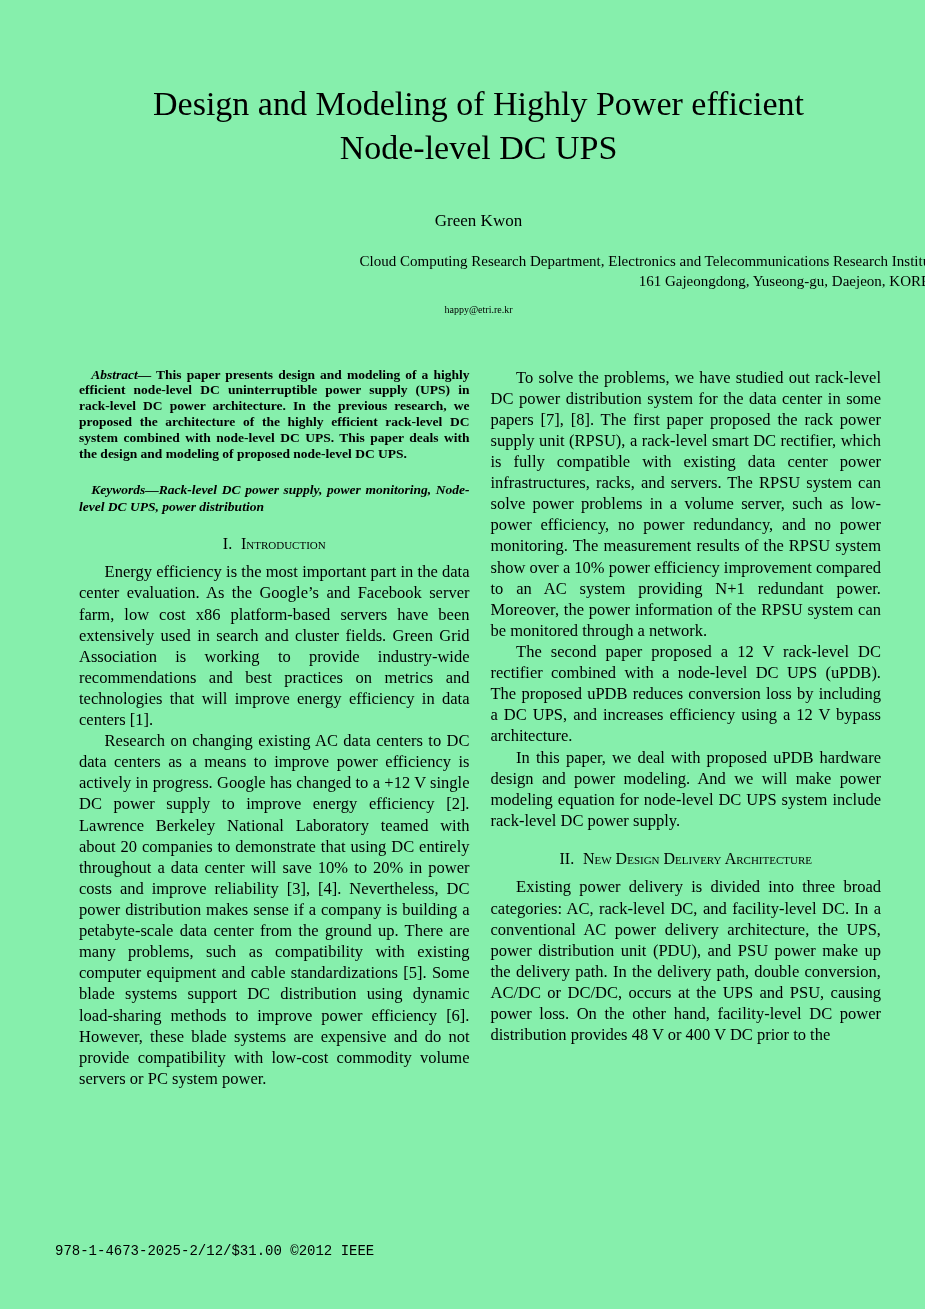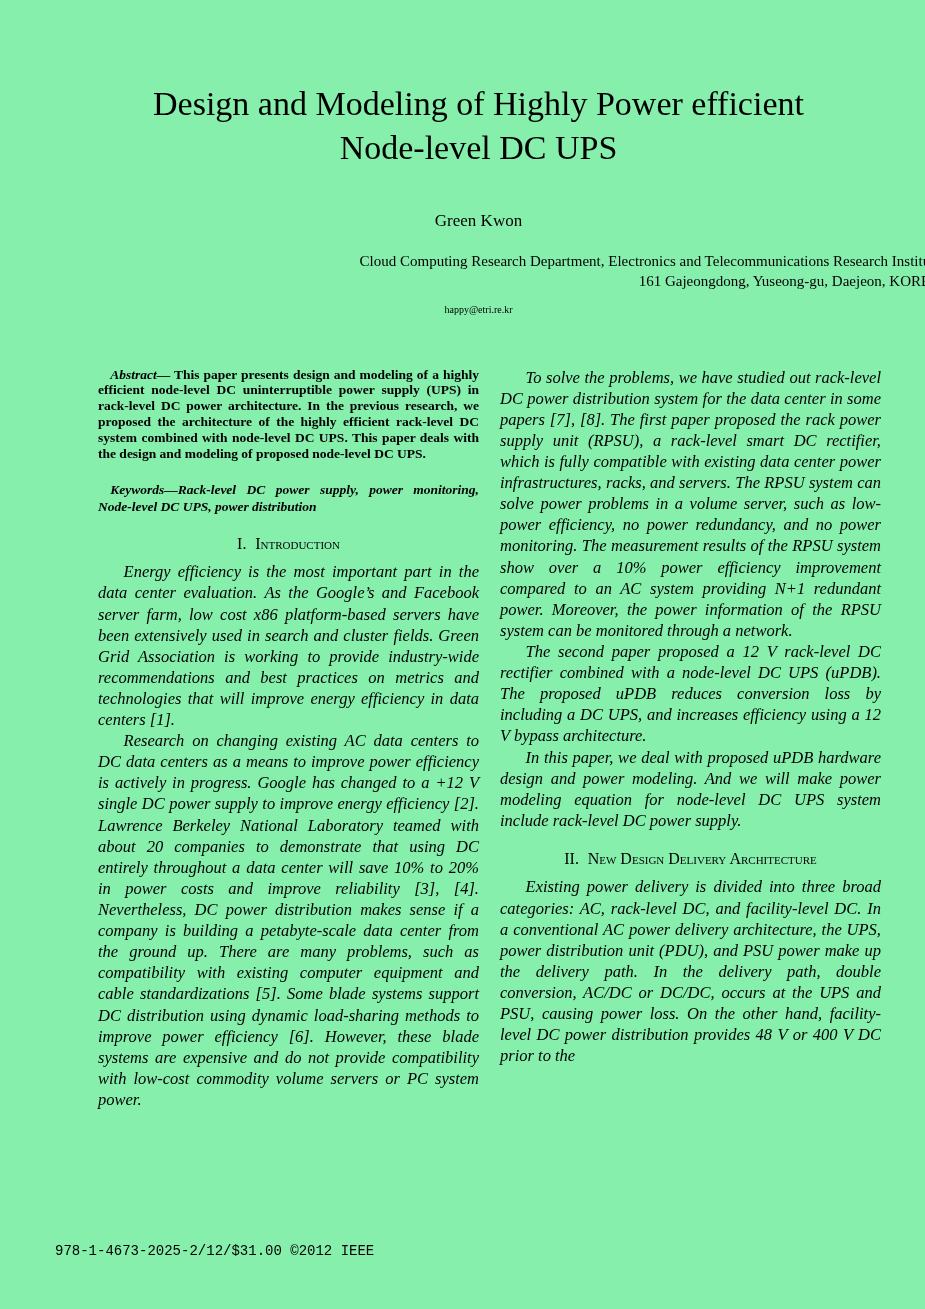--- a/index.html
+++ b/index.html
@@ -38,21 +38,21 @@
     line-height: 1.35;
   }
   .email {
     margin-top: 12px;
     text-align: center;
     font-size: 10px;
   }
   .columns {
     display: flex;
     gap: 21px;
-    margin: 52px 60px 0 82px;
+    margin: 52px 60px 0 63px;
   }
   .col {
     flex: 1 1 0;
     min-width: 0;
     font-size: 16.5px;
     line-height: 1.28;
     text-align: justify;
   }
   .abstract {
     margin: 0;
@@ -80,21 +80,20 @@
     font-size: 16px;
     font-weight: normal;
   }
   .section-heading .sc {
     font-variant: small-caps;
     margin-left: 0.55em;
   }
   .body-para {
     margin: 0;
     text-indent: 1.55em;
-    font-style: italic;
   }
   .footer {
     position: absolute;
     left: 55px;
     bottom: 50px;
     font-size: 14px;
     font-family: Liberation Mono, monospace;
   }
 </style>
 </head>

